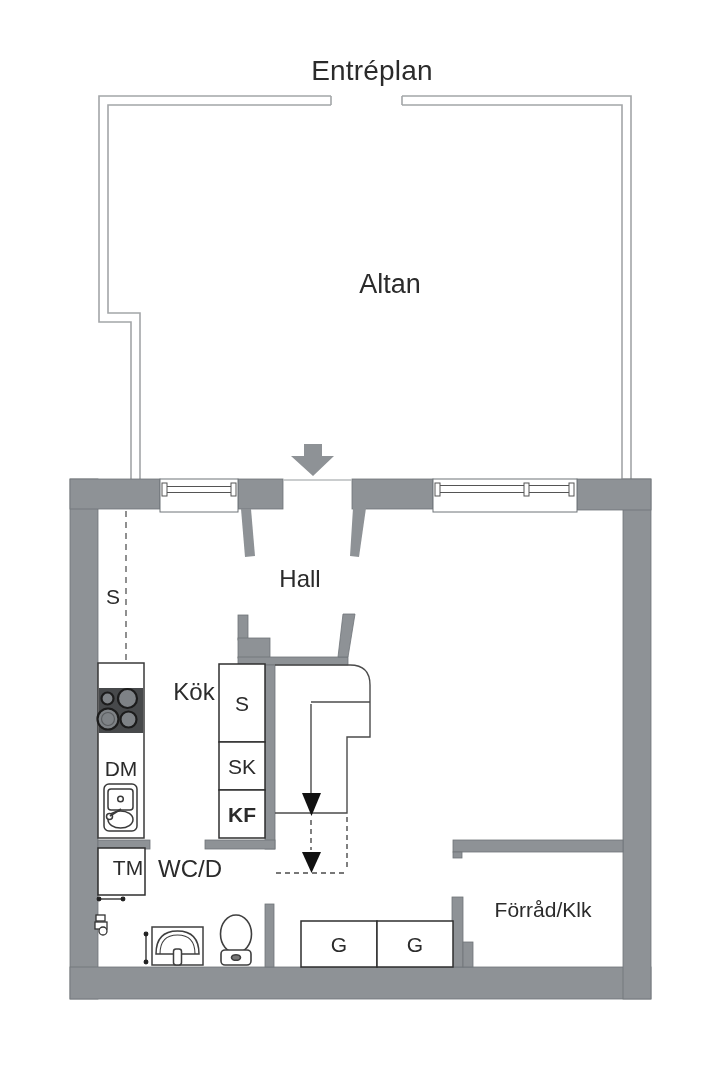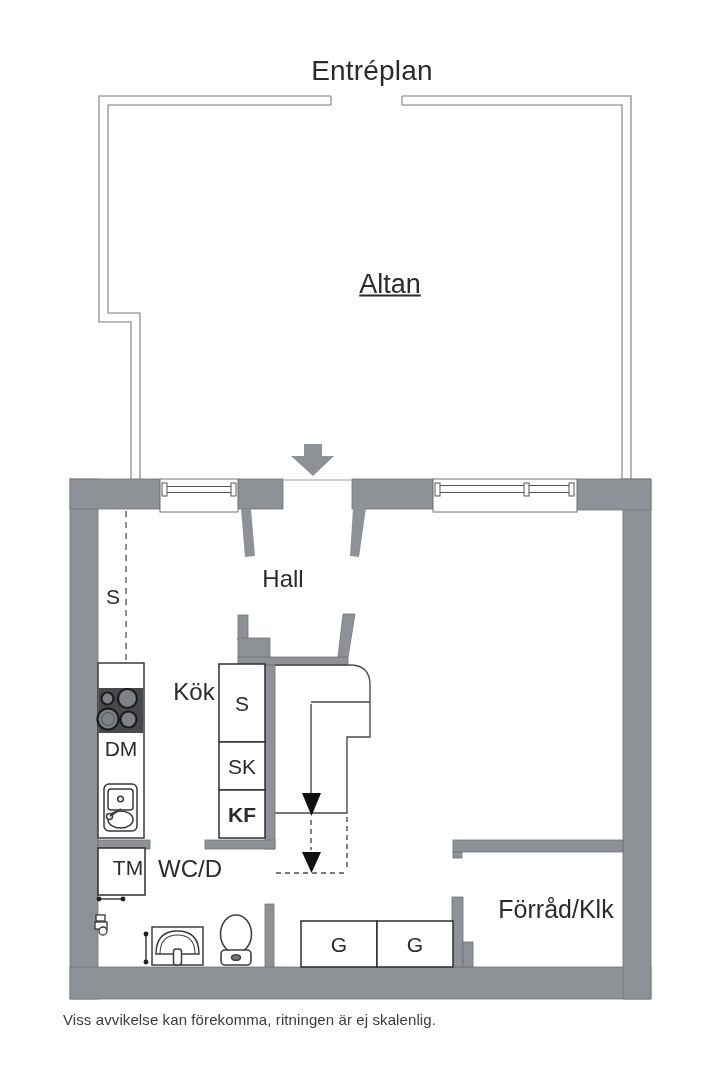--- a/index.html
+++ b/index.html
@@ -8,21 +8,21 @@
     font-family:"Liberation Sans", sans-serif;color:#2d2d2d;overflow:hidden;
   }
   svg.plan{position:absolute;left:0;top:0;}
   .lbl{
     position:absolute;transform:translate(-50%,-50%);
     white-space:nowrap;color:#2b2b2b;line-height:1;
   }
   .title{font-size:28px;letter-spacing:0.2px;}
   .room{font-size:24px;}
   .room-lg{font-size:27px;}
-  .room-md{font-size:25px;margin-left:13px;}
+  .room-md{font-size:21px;}
   .fix{font-size:21px;}
   .disclaimer{
     position:absolute;left:63px;top:1011px;font-size:15px;color:#3b3b3b;
     transform:none;letter-spacing:0.1px;
   }
 </style>
 </head>
 <body>
 
 <div class="canvas">
@@ -167,37 +167,36 @@
       <g fill="#ffffff" stroke="#3f3f3f" stroke-width="1.6">
         <ellipse cx="236" cy="934" rx="15.5" ry="19"></ellipse>
         <rect x="221" y="950" width="30" height="15" rx="4"></rect>
         <ellipse cx="236" cy="957.5" rx="4.5" ry="2.8" fill="#777"></ellipse>
       </g>
     </g>
   </svg>
 
   <div class="lbl title" style="left:372px;top:71px;">Entréplan</div>
 
-  <div class="lbl room-lg" style="left:390px;top:284px;text-decoration:underline;">Altan</div>
-
-  <div class="lbl room" style="left:283px;top:579px;">Hall</div>
+  <div class="lbl room-lg" style="left:390px;top:284px;">Altan</div>
+
+  <div class="lbl room" style="left:300px;top:579px;">Hall</div>
 
   <div class="lbl fix" style="left:113px;top:596px;">S</div>
 
   <div class="lbl room" style="left:182px;top:692px;margin-left:12px;">Kök</div>
 
 
   <div class="lbl fix" style="left:242px;top:703px;">S</div>
   <div class="lbl fix" style="left:242px;top:766px;">SK</div>
   <div class="lbl fix" style="left:242px;top:814px;font-weight:bold;">KF</div>
 
-  <div class="lbl fix" style="left:121px;top:748px;">DM</div>
+  <div class="lbl fix" style="left:121px;top:768px;">DM</div>
   <div class="lbl fix" style="left:128px;top:867px;">TM</div>
 
   <div class="lbl room" style="left:190px;top:869px;">WC/D</div>
 
   <div class="lbl room-md" style="left:543px;top:909px;">Förråd/Klk</div>
 
   <div class="lbl fix" style="left:339px;top:944px;">G</div>
   <div class="lbl fix" style="left:415px;top:944px;">G</div>
 
-  <div class="disclaimer">Viss avvikelse kan förekomma, ritningen är ej skalenlig.</div>
 </div>
 
 </body></html>

